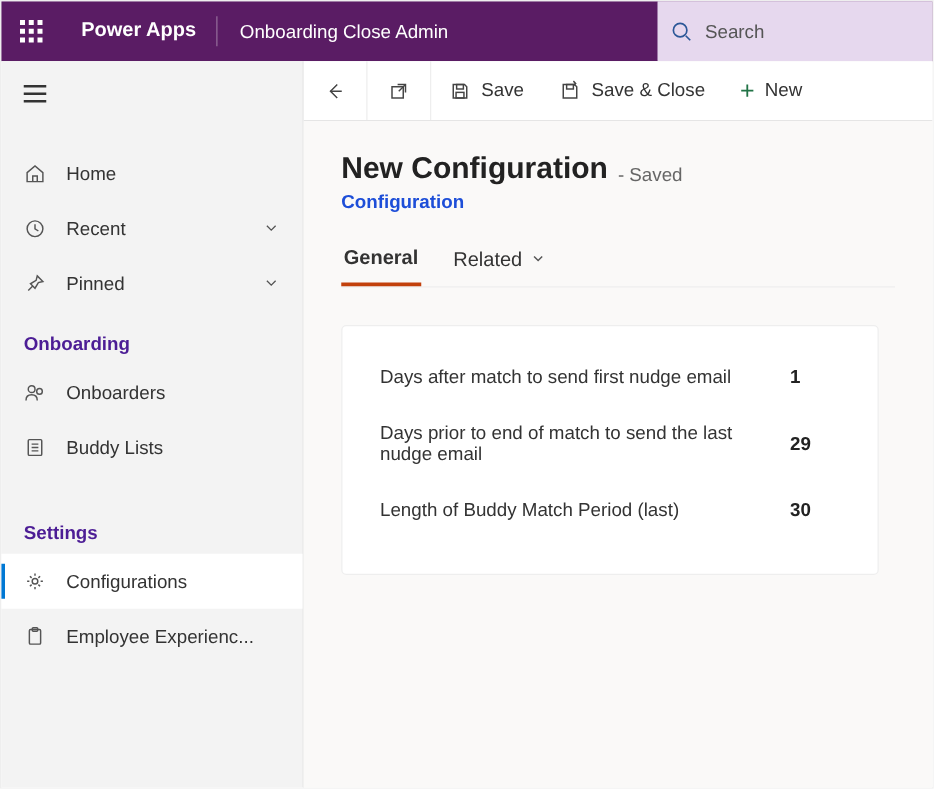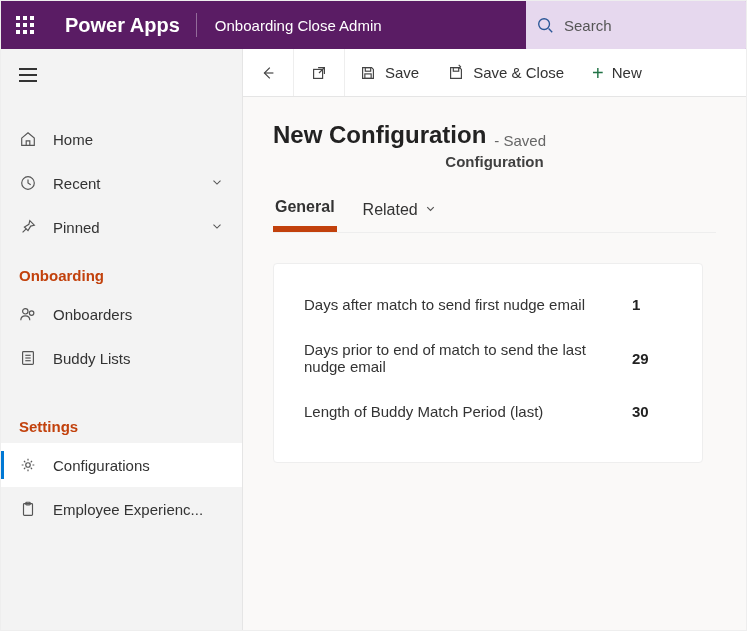--- a/index.html
+++ b/index.html
@@ -4,21 +4,21 @@
 <style>
   * { box-sizing: border-box; }
   html, body { margin: 0; padding: 0; font-family: "Segoe UI", Arial, sans-serif; font-size: 14px; color: #333; background: #fff; }
   .app { width: 747px; height: 631px; display: flex; flex-direction: column; overflow: hidden; border: 1px solid #eee; }
   
   
   .topbar { height: 48px; background: #5a1c64; display: flex; align-items: center; color: #fff; }
   .waffle { width: 48px; height: 48px; display: flex; align-items: center; justify-content: center; cursor: pointer; }
   .waffle-grid { display: grid; grid-template-columns: repeat(3, 4px); grid-template-rows: repeat(3, 4px); gap: 3px; }
   .waffle-grid span { background: #fff; }
-  .appname { font-size: 20px; font-weight: 600; padding: 0 16px; }
+  .appname { font-size: 16px; font-weight: 600; padding: 0 16px; }
   .vsep { width: 1px; height: 24px; background: rgba(255,255,255,0.35); }
   .env-name { font-size: 15px; font-weight: 400; padding: 0 18px; }
   .searchwrap { margin-left: auto; height: 52px; display: flex; align-items: center; background: #e6d8ee; border-radius: 3px; padding: 0 10px; min-width: 220px; margin-right: 0; }
   .searchwrap svg { margin-right: 8px; }
   .searchwrap input { border: none; outline: none; background: transparent; font-size: 15px; color: #333; width: 170px; }
   .searchwrap input::placeholder { color: #555; }
   
   
   .body { flex: 1; display: flex; min-height: 0; background: #f5f5f5; }
   
@@ -28,44 +28,44 @@
   .ham { display: flex; flex-direction: column; gap: 4px; }
   .ham span { display: block; width: 18px; height: 2px; background: #333; }
   
   .nav-item { height: 44px; display: flex; align-items: center; padding: 0 18px; cursor: pointer; position: relative; }
   .nav-item .nicon { width: 24px; display: flex; align-items: center; justify-content: flex-start; color: #555; }
   .nav-item .nlabel { flex: 1; font-size: 15px; color: #333; padding-left: 10px; white-space: nowrap; overflow: hidden; text-overflow: ellipsis; }
   .nav-item .chev { color: #555; }
   .nav-item.selected { background: #fff; }
   .nav-item.selected::before { content: ""; position: absolute; left: 0; top: 8px; bottom: 8px; width: 3px; background: #0078d4; }
   
-  .nav-section { padding: 18px 18px 8px 18px; font-size: 15px; font-weight: 600; color: #c2410c; }
+  .nav-section { padding: 18px 18px 8px 18px; font-size: 15px; font-weight: 600; color: #4c1d95; }
   .sidebar-spacer { height: 20px; }
   
   
   .main { flex: 1; display: flex; flex-direction: column; background: #fff; min-width: 0; }
   
   .cmdbar { height: 48px; display: flex; align-items: stretch; border-bottom: 1px solid #e5e5e5; }
   .cmdbtn { display: flex; align-items: center; padding: 0 14px; cursor: pointer; border-right: 1px solid #eee; color: #333; font-size: 15px; }
   .cmdbtn.nolabel { padding: 0 16px; }
   .cmdbtn .cicon { display: flex; align-items: center; margin-right: 8px; }
   .cmdbtn.nolabel .cicon { margin-right: 0; }
   .cmdbtn.noborder { border-right: none; }
   .cmdbtn.new .plus { color: #217346; font-size: 20px; font-weight: 300; margin-right: 8px; line-height: 1; }
   
   .content { flex: 1; padding: 24px 30px; overflow: auto; background: #faf9f8; min-width: 0; }
   .content-inner { background: #fff; }
   
   .page-title { font-size: 24px; font-weight: 600; color: #222; display: flex; align-items: flex-end; gap: 8px; }
   .page-title .status { font-size: 15px; font-weight: 400; color: #666; }
-  .entity-name { font-size: 15px; font-weight: 600; color: #404040; margin-top: 4px; text-align: center; }
+  .entity-name { font-size: 15px; font-weight: 600; color: #1d4ed8; margin-top: 4px; }
   
   .tabs { display: flex; gap: 24px; margin-top: 22px; border-bottom: 1px solid #eee; }
   .tab { font-size: 16px; padding: 6px 2px 10px 2px; cursor: pointer; color: #333; display: flex; align-items: center; gap: 6px; }
-  .tab.active { font-weight: 600; border-bottom: 6px solid #c2410c; }
+  .tab.active { font-weight: 600; border-bottom: 3px solid #c2410c; }
   
   .form-card { margin-top: 30px; padding: 18px 30px 28px 30px; background: #fff; border: 1px solid #eee; border-radius: 4px; max-width: 430px; }
   .form-row { display: flex; align-items: center; gap: 12px; padding: 14px 0; }
   .form-label { flex: 1; font-size: 15px; color: #333; }
   .form-value { font-size: 15px; font-weight: 600; color: #222; min-width: 40px; }
 </style>
 </head>
 <body>
 
 <div class="app">

